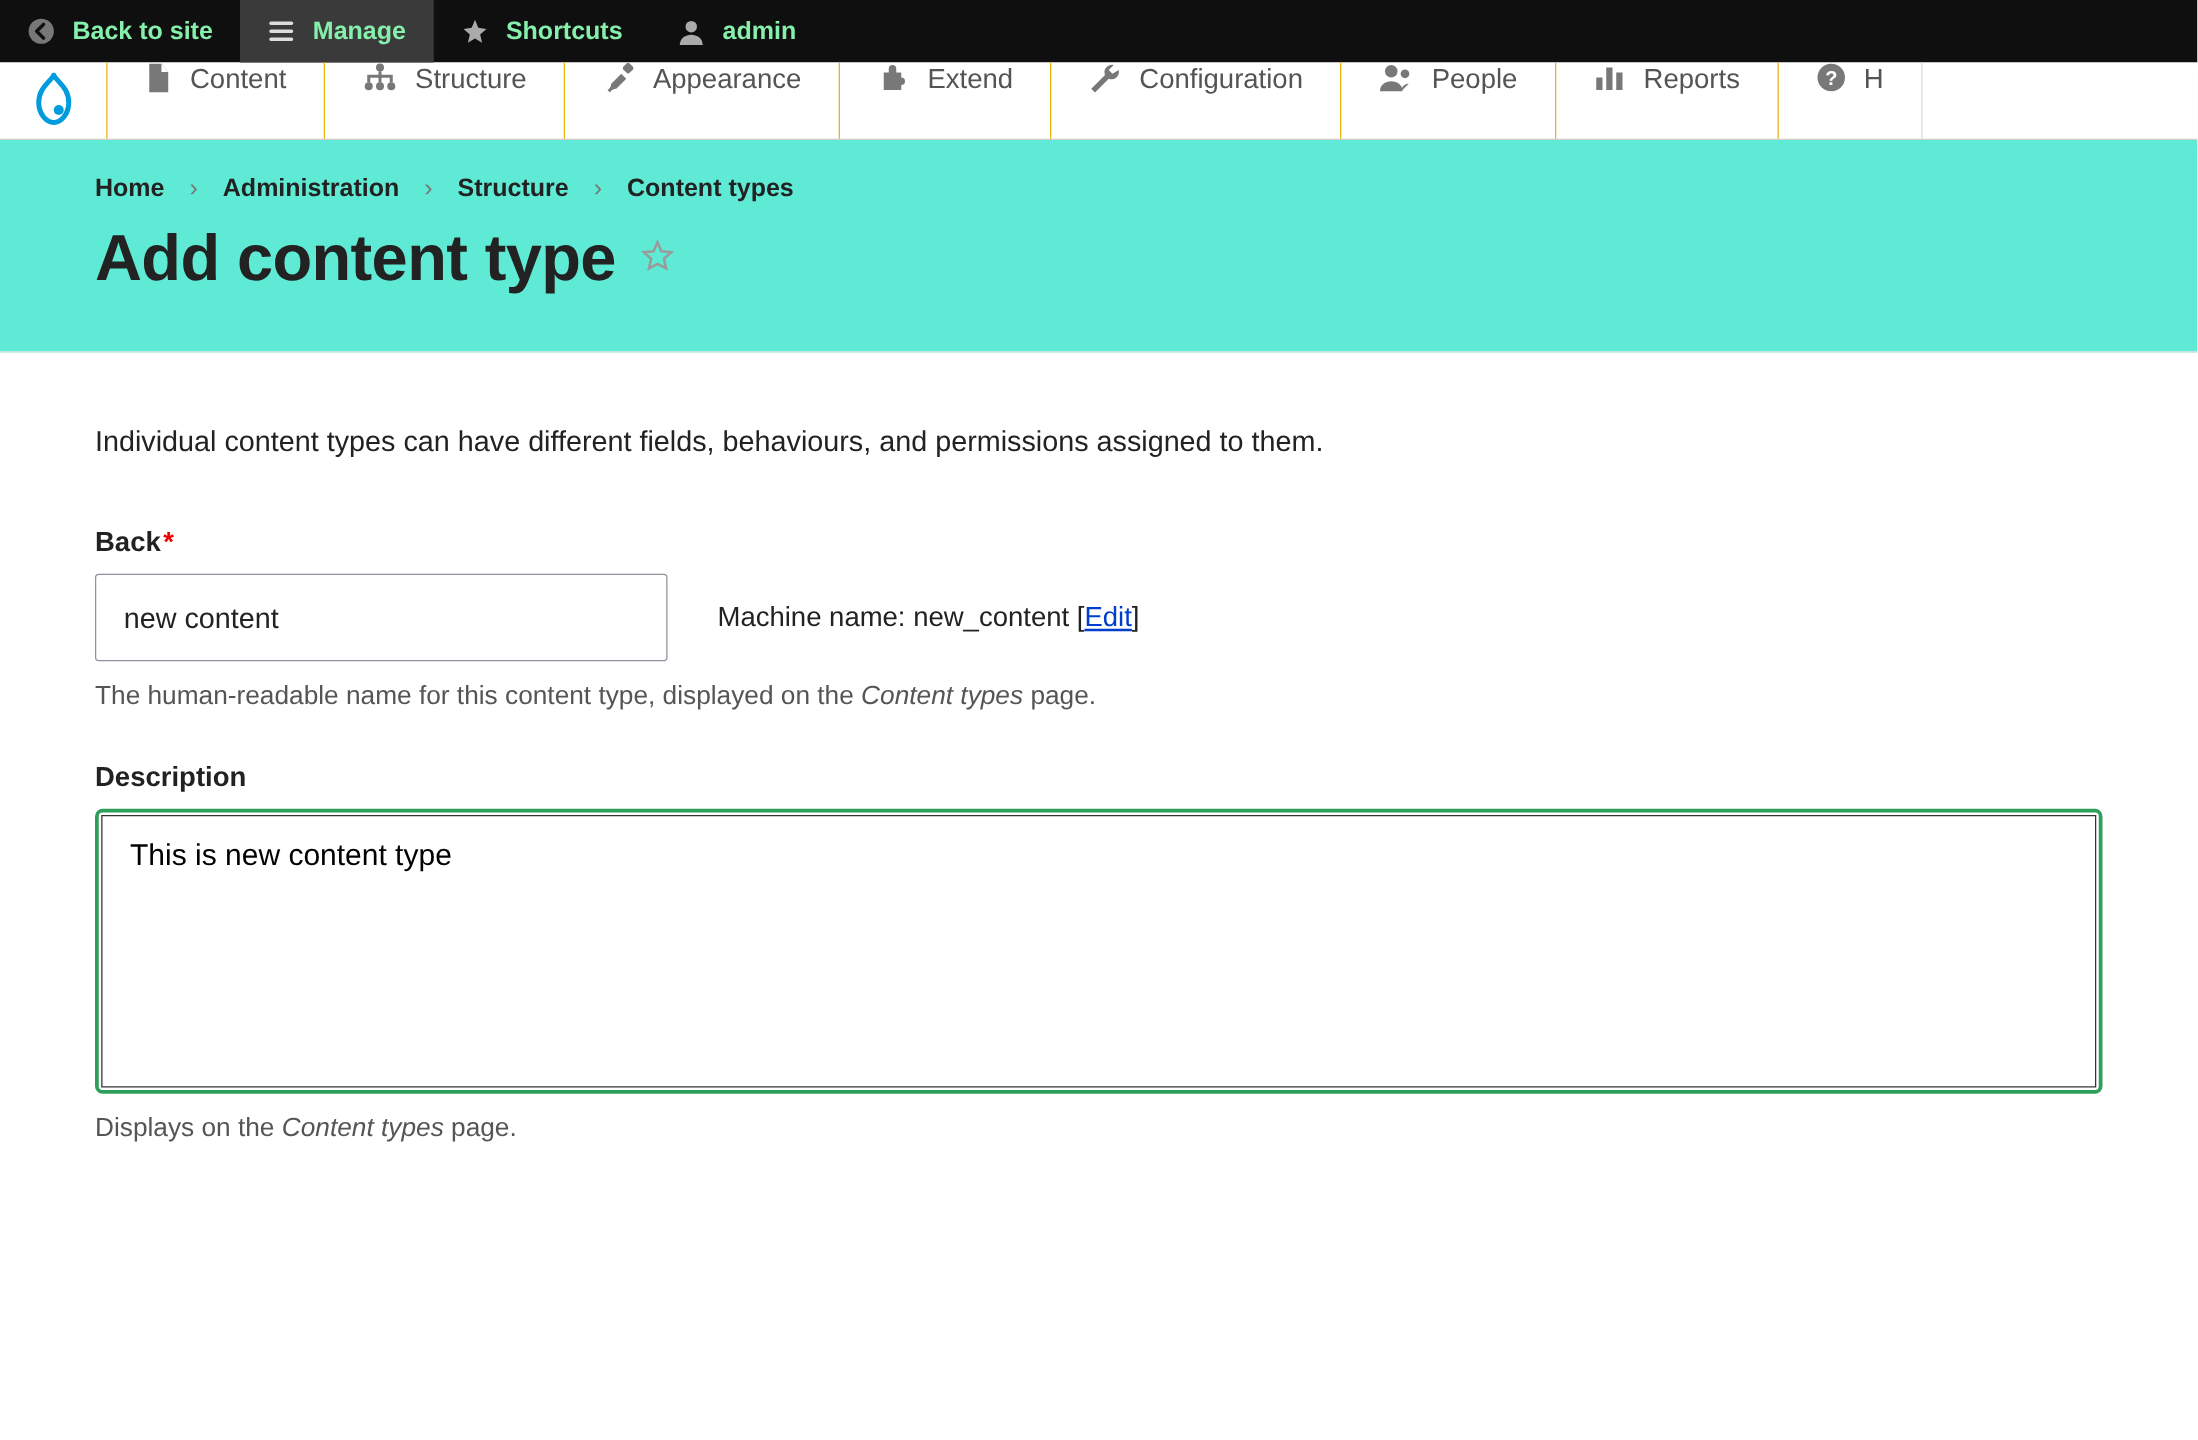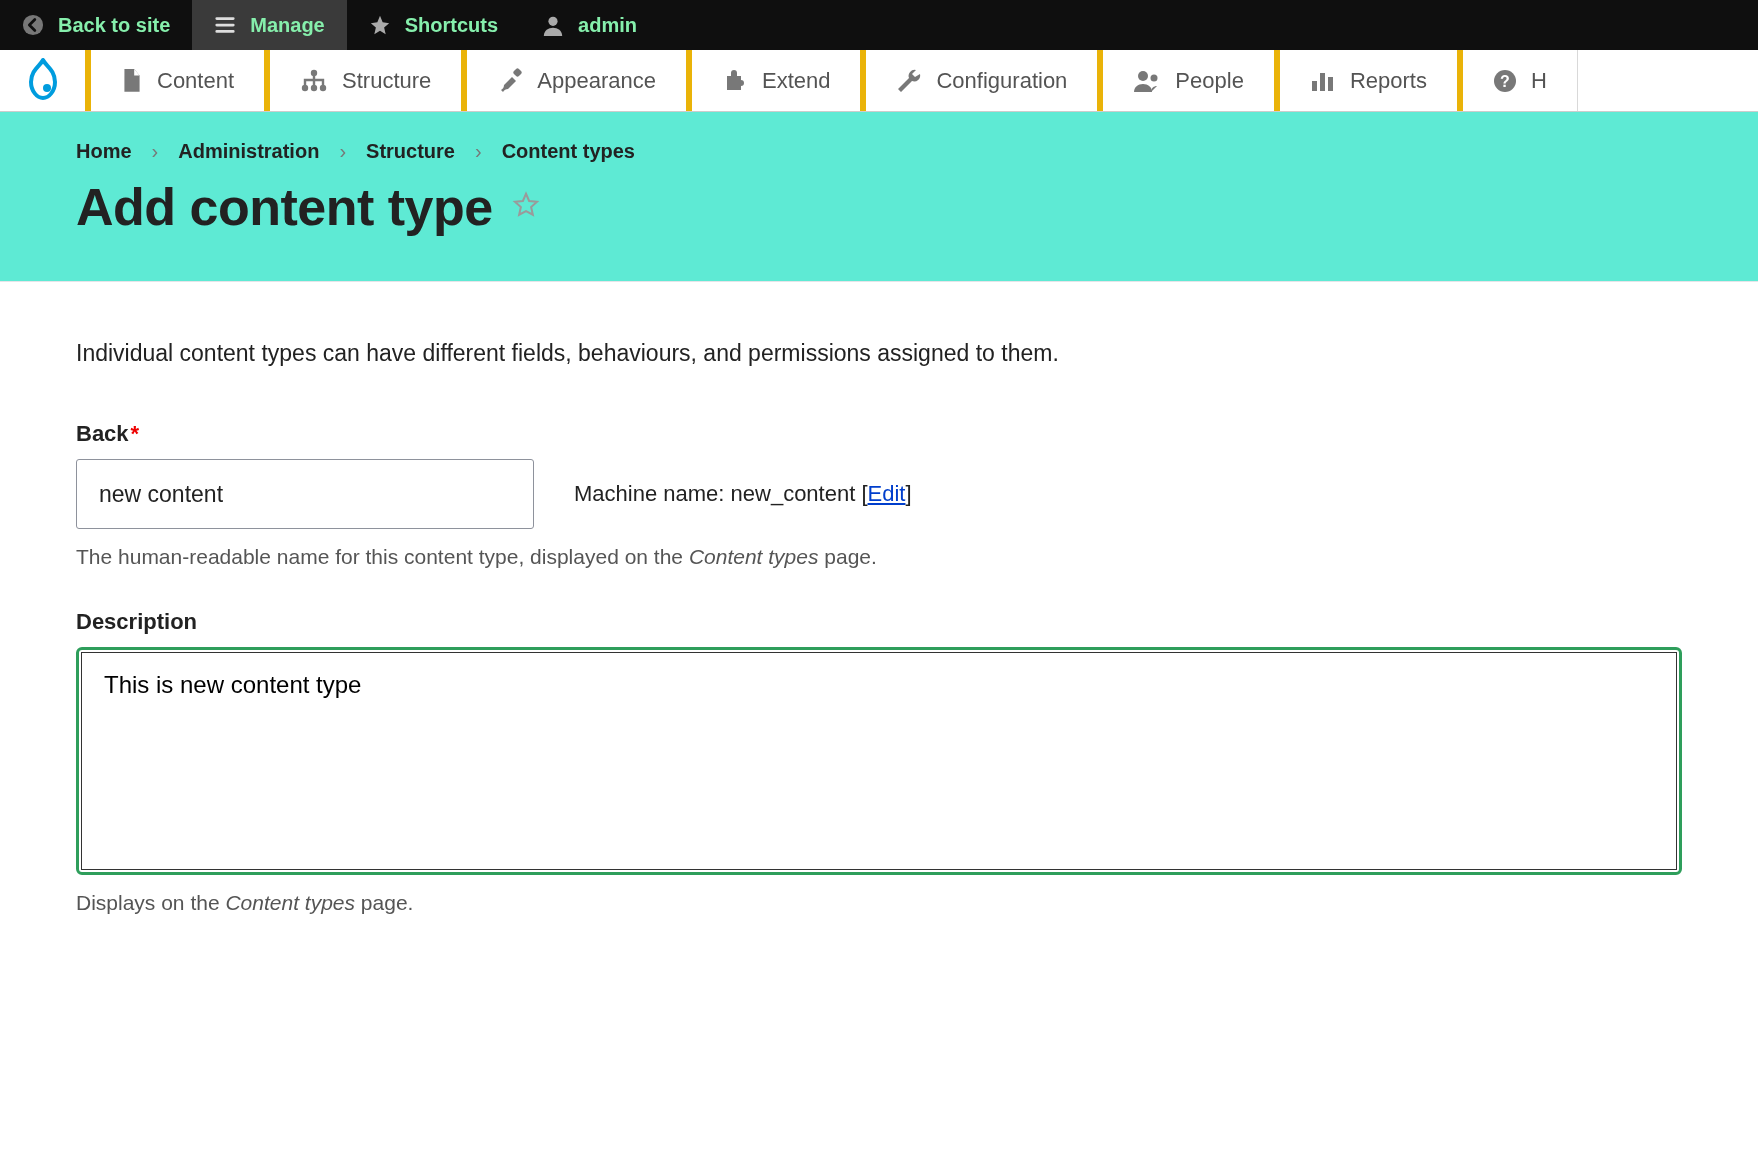--- a/index.html
+++ b/index.html
@@ -48,24 +48,24 @@
     align-items: stretch;
   }
   .admin-menu .logo {
     width: 85px;
     display: flex;
     align-items: center;
     justify-content: center;
   }
   .admin-menu .menu-item {
     display: flex;
-    align-items: center;
+    align-items: flex-start;
     gap: 14px;
     padding: 0 30px;
-    border-left: 6px solid #eab308;
+    border-left: 1px solid #eab308;
     font-size: 22px;
     color: #545454;
     cursor: pointer;
     white-space: nowrap;
   }
   .admin-menu .menu-item:last-child { border-right: 1px solid #d9d9d9; }
   .admin-menu .menu-icon { color: #787878; display:inline-flex; }
 
   
   .page-header-region {

